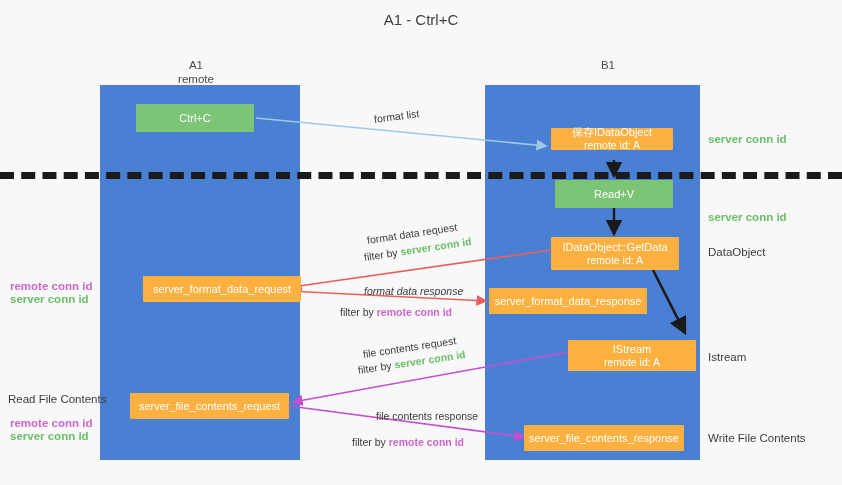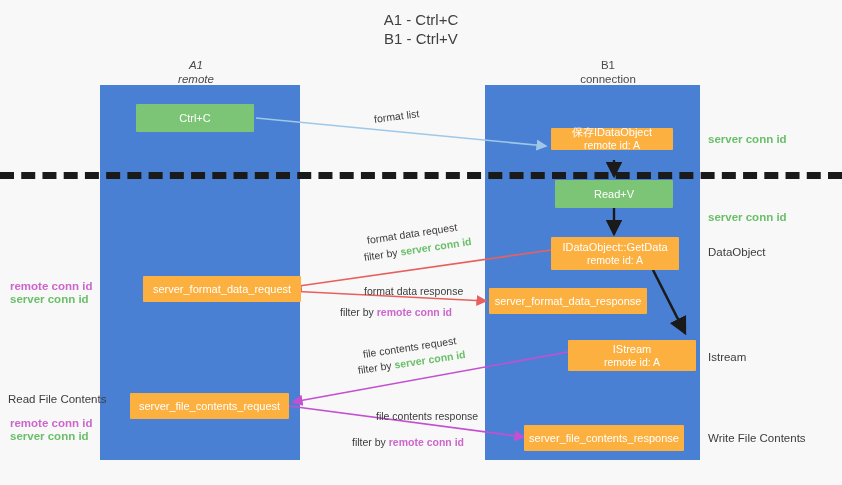--- a/index.html
+++ b/index.html
@@ -94,30 +94,28 @@
     border-top: 7px dashed #1a1a1a;
   }
 </style>
 </head>
 <body>
 
 <div class="canvas">
 
   <div class="title">
     <div>A1 - Ctrl+C</div>
-    <div>B1 - Ctrl+V</div>
-  </div>
-
-  <div class="col-header" style="left:110px; top:58px; width:172px;font-style:italic;">
+  </div>
+
+  <div class="col-header" style="left:110px; top:58px; width:172px;">
     <div>A1</div>
     <div>remote</div>
   </div>
   <div class="col-header" style="left:500px; top:58px; width:216px;">
     <div>B1</div>
-    <div>connection</div>
   </div>
 
   <div class="column" style="left:100px; top:85px; width:200px; height:375px;"></div>
   <div class="column" style="left:485px; top:85px; width:215px; height:375px;"></div>
 
   <svg class="layer" viewBox="0 0 842 485">
     <defs>
       <marker id="ah-blue" markerWidth="7" markerHeight="7" refX="6" refY="3.5" orient="auto">
         <path d="M0,0 L7,3.5 L0,7 z" fill="#9fc8e8"></path>
       </marker>
@@ -195,21 +193,21 @@
   <div class="side-label conn-green" style="left:10px; top:292px;">server conn id</div>
   <div class="side-label" style="left:8px; top:392px;">Read File Contents</div>
   <div class="side-label conn-purple" style="left:10px; top:416px;">remote conn id</div>
   <div class="side-label conn-green" style="left:10px; top:429px;">server conn id</div>
 
   <div class="edge-label rot-up2" style="left:374px; top:112px;">format list</div>
 
   <div class="edge-label rot-up" style="left:367px; top:233px;">format data request</div>
   <div class="edge-label rot-up" style="left:364px; top:250px;"><span>filter by </span><span class="conn-green">server conn id</span></div>
 
-  <div class="edge-label" style="left:364px; top:284px;">format data response</div>
+  <div class="edge-label" style="left:364px; top:284px;font-style:italic;">format data response</div>
   <div class="edge-label" style="left:340px; top:305px;"><span>filter by </span><span class="conn-purple">remote conn id</span></div>
 
   <div class="edge-label rot-up" style="left:363px; top:347px;">file contents request</div>
   <div class="edge-label rot-up" style="left:358px; top:363px;"><span>filter by </span><span class="conn-green">server conn id</span></div>
 
   <div class="edge-label" style="left:376px; top:409px;">file contents response</div>
   <div class="edge-label" style="left:352px; top:435px;"><span>filter by </span><span class="conn-purple">remote conn id</span></div>
 
 </div>
 

